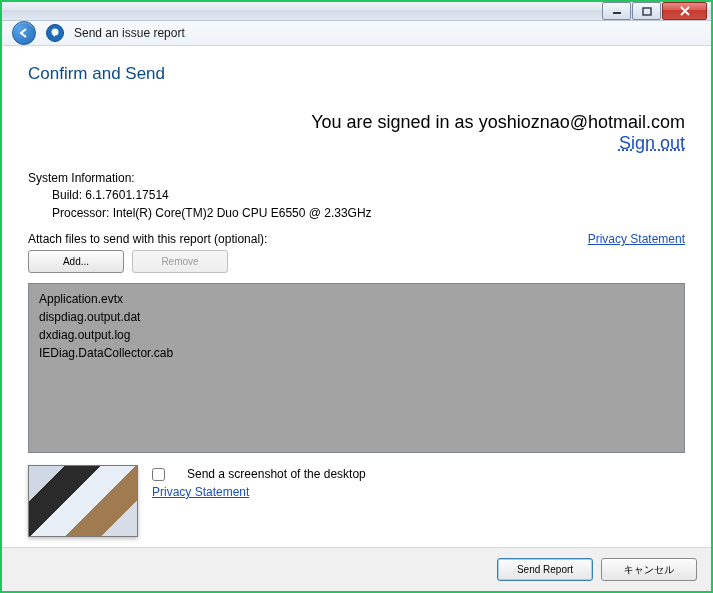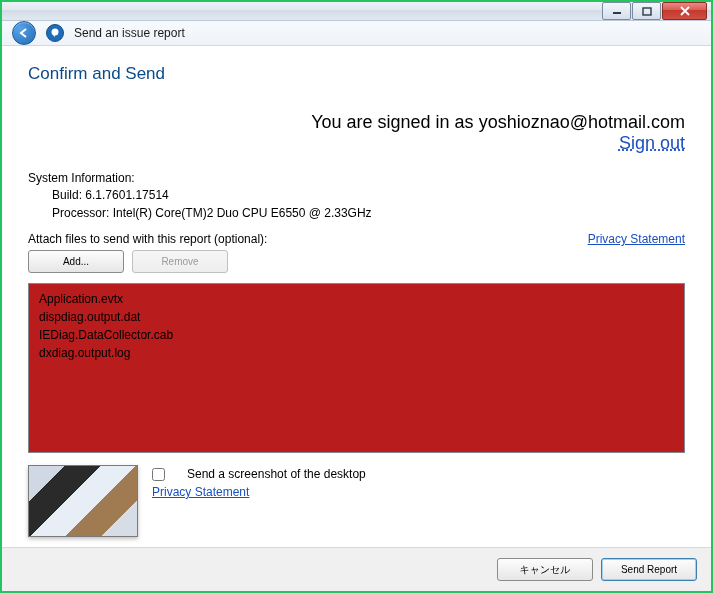--- a/index.html
+++ b/index.html
@@ -91,21 +91,21 @@
     color: #9a9a9a; border-color:#c0c0c0;
     background: linear-gradient(to bottom,#f6f6f6,#eeeeee);
   }
   .btn.default {
     border-color: #3c7fb1;
     box-shadow: 0 0 0 1px #a5d0ec inset;
   }
   .filelist {
     margin-top: 10px;
     border: 1px solid #828790;
-    background: #b91c1c;
+    background: #a3a3a3;
     padding: 6px 10px;
     height: 170px;
     overflow: auto;
   }
   .filelist div { line-height: 1.5; }
   .screenshot-row {
     margin-top: 12px;
     display:flex; gap: 14px; align-items: flex-start;
   }
   .thumb {
@@ -181,33 +181,33 @@
     </div>
 
     <div class="btn-row">
       <button class="btn">Add...</button>
       <button class="btn disabled" disabled="">Remove</button>
     </div>
 
     <div class="filelist" id="filelist">
         <div>Application.evtx</div>
         <div>dispdiag.output.dat</div>
+        <div>dxdiag.output.log</div>
         <div>IEDiag.DataCollector.cab</div>
-        <div>dxdiag.output.log</div>
       </div>
 
     <div class="screenshot-row">
       <div class="thumb"></div>
       <div class="chk-col">
         <label class="chk-row">
           <input type="checkbox" style="">
           <span>Send a screenshot of the desktop</span>
         </label>
         <a class="link">Privacy Statement</a>
       </div>
     </div>
   </div>
 
   <div class="footer">
+    <button class="btn default">Send Report</button>
     <button class="btn">キャンセル</button>
-    <button class="btn default">Send Report</button>
   </div>
 </div>
 
 </body></html>

